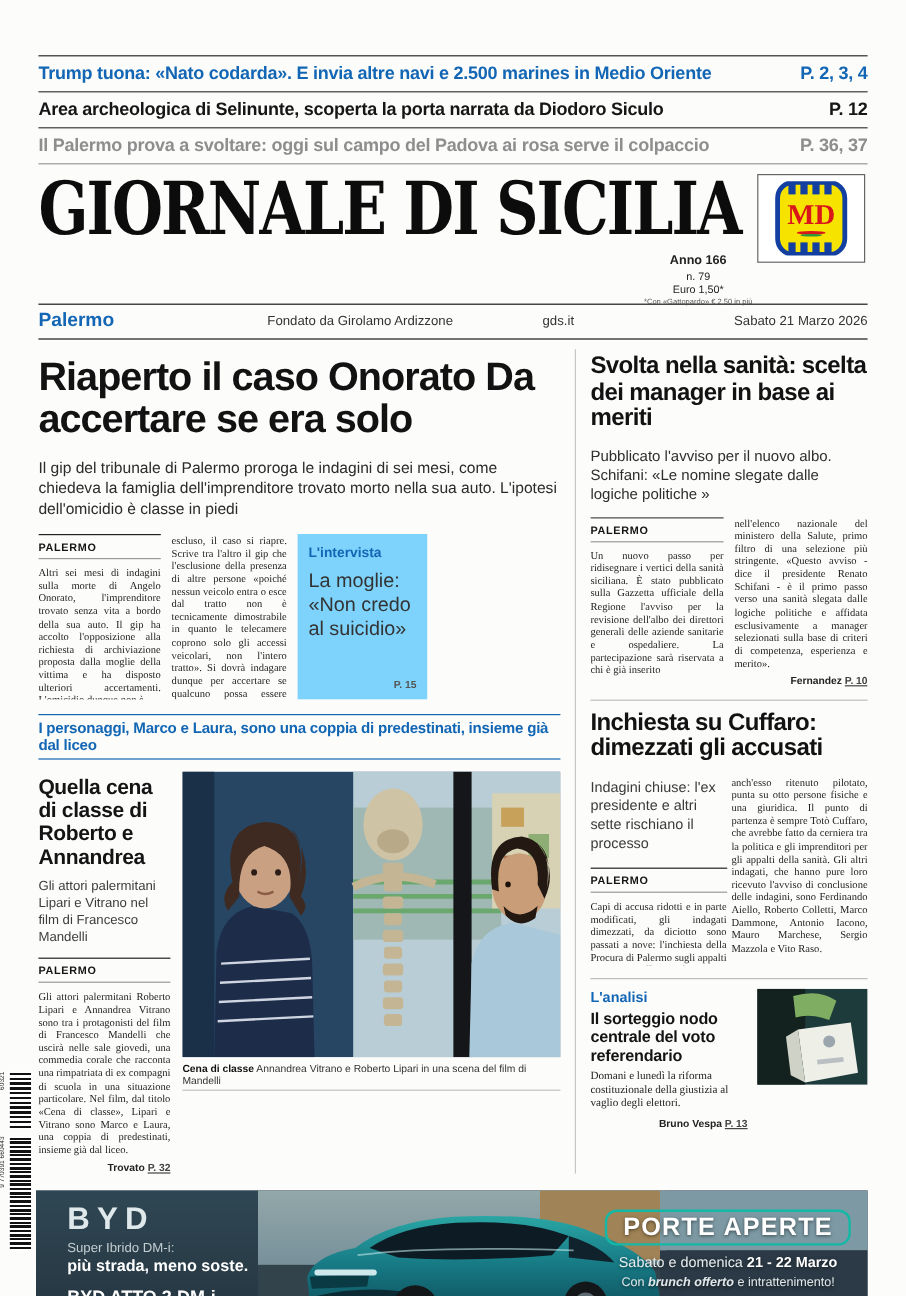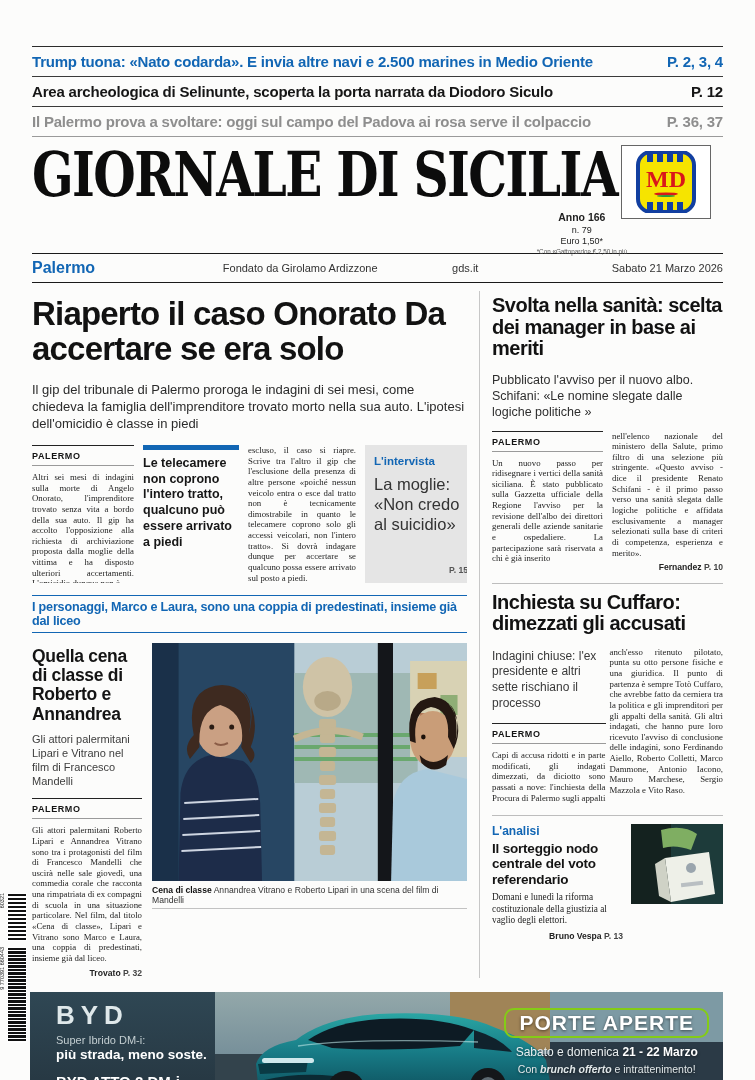--- a/index.html
+++ b/index.html
@@ -12,21 +12,21 @@
   .teaser-row{display:flex;justify-content:space-between;align-items:center;height:29px;
               border-bottom:1px solid #3a3a3a;font-weight:bold;font-size:15px;letter-spacing:-.2px;cursor:pointer;}
   .teaser-row:last-child{border-bottom:1px solid #9a9a9a;}
   .t-blue{color:#1266b4}.t-black{color:#161616}.t-gray{color:#8e8e8e}
 
   
   .masthead{position:relative;height:116px;}
   .mast-title{position:absolute;left:0;top:2px;font-family:"DejaVu Serif","Liberation Serif",serif;
               font-weight:bold;font-size:61px;letter-spacing:-2px;white-space:nowrap;color:#0c0c0c;
               transform:scaleX(.8);transform-origin:left center;}
-  .md-box{position:absolute;right:12px;top:8px;width:88px;height:72px;border:1px solid #666;
+  .md-box{position:absolute;right:2px;top:8px;width:88px;height:72px;border:1px solid #666;
           background:#fff;display:flex;align-items:center;justify-content:center;}
   .anno{position:absolute;right:96px;top:74px;text-align:center;font-size:9px;line-height:1.3;color:#222;}
   .anno .a1{font-weight:bold;font-size:10.5px;}
   .anno .a4{font-size:6.3px;color:#555;}
 
   
   .dateline{display:grid;grid-template-columns:170px 1fr 1fr 170px;align-items:center;height:28px;
             border-top:1.5px solid #1a1a1a;border-bottom:1px solid #1a1a1a;font-size:11px;color:#333;}
   .edition{color:#1266b4;font-weight:bold;font-size:16px;}
   .founder{text-align:right;}
@@ -42,23 +42,23 @@
   .lead-sf{font-size:13px;line-height:1.3;color:#2b2b2b;margin:16px 0 12px;}
 
   .kicker{font-weight:bold;font-size:9px;letter-spacing:.6px;border-top:1.5px solid #222;
           border-bottom:1px solid #9a9a9a;padding:5px 0 4px;margin-bottom:6px;}
   .bodytext{font-family:"Liberation Serif","DejaVu Serif",serif;font-size:8.8px;line-height:1.21;
             text-align:justify;color:#1d1d1d;}
   .lead-cols{display:grid;grid-template-columns:102px 96px 108px 112px;column-gap:9px;height:138px;overflow:hidden;}
   .pullquote{border-top:5px solid #1266b4;padding-top:6px;font-weight:bold;font-size:12.5px;line-height:1.26;color:#161616;}
   .byline{text-align:right;font-size:8.6px;margin-top:4px;color:#222;}
   .byline b{font-weight:bold;}
-  .byline .bp{color:#444;font-weight:bold;}
-
-  .graybox{background:#e5e5e5;padding:10px 9px;height:118px;position:relative;}
+  .byline .bp{color:#444;font-weight:bold;text-decoration:underline;}
+
+  .graybox{background:#7dd3fc;padding:10px 9px;height:118px;position:relative;}
   .box-label{color:#1266b4;font-weight:bold;font-size:11.5px;margin-bottom:7px;}
   .box-quote{font-size:16.5px;line-height:1.22;color:#333;}
   .box-page{position:absolute;right:9px;bottom:8px;font-size:8.6px;color:#555;font-weight:bold;}
 
   .bluestrip{margin:12px 0 10px;border-top:1px solid #1266b4;border-bottom:1px solid #1266b4;
              padding:4px 0;color:#1266b4;font-weight:bold;font-size:12.6px;letter-spacing:-.2px;}
 
   .film{display:grid;grid-template-columns:110px 1fr;column-gap:10px;}
   .film-hl{font-size:17.5px;line-height:1.1;font-weight:bold;letter-spacing:-.3px;margin:4px 0 8px;}
   .film-sf{font-size:11px;line-height:1.28;color:#3d3d3d;margin-bottom:10px;}
@@ -87,21 +87,21 @@
   .ad-sky2{position:absolute;left:520px;top:0;width:173px;height:50px;background:#7d9aa4;}
   .ad-dark-r{position:absolute;left:520px;top:50px;width:173px;height:74px;background:#2b3a46;}
   .ad-left-panel{position:absolute;left:0;top:0;width:185px;height:124px;background:linear-gradient(180deg,#2f4754,#24333d);}
   .ad-left{position:absolute;left:26px;top:8px;z-index:3;}
   .byd-logo{font-size:26px;font-weight:bold;letter-spacing:6px;color:#dfe8ea;}
   .ad-t1{font-size:11px;color:#c3ced1;margin-top:3px;}
   .ad-t2{font-size:13.5px;font-weight:bold;margin-top:1px;}
   .ad-model{font-size:15px;font-weight:bold;margin-top:11px;}
   .ad-car{position:absolute;left:208px;top:10px;z-index:2;}
   .ad-right{position:absolute;right:14px;top:16px;z-index:3;text-align:center;text-shadow:0 1px 3px rgba(0,0,0,.55);}
-  .porte{display:inline-block;border:2px solid #84cc16;border-radius:10px;padding:1px 13px;
+  .porte{display:inline-block;border:2px solid #14b8a6;border-radius:10px;padding:1px 13px;
          font-size:21px;font-weight:bold;letter-spacing:1px;}
   .ad-r2{font-size:12px;margin-top:7px;color:#e9eef0;}
   .ad-r2 b{font-weight:bold;color:#fff;}
   .ad-r3{font-size:10.5px;margin-top:4px;color:#e2e8ea;}
   .ad-r3 b{font-style:italic;font-weight:bold;}
 
   
   .barcode{position:absolute;left:7px;top:893px;width:20px;z-index:5;}
   .bc1{height:46px;background:repeating-linear-gradient(180deg,#111 0 2px,#fff 2px 4px);border:1px solid #fff;}
   .bc2{margin-top:6px;height:94px;background:repeating-linear-gradient(180deg,#111 0 1.6px,#fff 1.6px 3.1px,#111 3.1px 5.6px,#fff 5.6px 7px);border:1px solid #fff;}
@@ -176,23 +176,20 @@
 
       <div class="left-col">
 
         <h1 class="lead-hl">Riaperto il caso Onorato Da accertare se era solo</h1>
         <div class="lead-sf">Il gip del tribunale di Palermo proroga le indagini di sei mesi, come chiedeva la famiglia dell'imprenditore trovato morto nella sua auto. L'ipotesi dell'omicidio è classe in piedi</div>
 
         <div class="lead-cols">
           <div>
             <div class="kicker">PALERMO</div>
             <div class="bodytext">Altri sei mesi di indagini sulla morte di Angelo Onorato, l'imprenditore trovato senza vita a bordo della sua auto. Il gip ha accolto l'opposizione alla richiesta di archiviazione proposta dalla moglie della vittima e ha disposto ulteriori accertamenti. L'omicidio dunque non è</div>
-          </div>
-          <div>
-            <div class="pullquote">Le telecamere non coprono l'intero tratto, qualcuno può essere arrivato a piedi</div>
           </div>
           <div>
             <div class="bodytext">escluso, il caso si riapre. Scrive tra l'altro il gip che l'esclusione della presenza di altre persone «poiché nessun veicolo entra o esce dal tratto non è tecnicamente dimostrabile in quanto le telecamere coprono solo gli accessi veicolari, non l'intero tratto». Si dovrà indagare dunque per accertare se qualcuno possa essere arrivato sul posto a piedi.</div>
 
           </div>
           <div class="graybox">
             <div class="box-label">L'intervista</div>
             <div class="box-quote">La moglie: «Non credo al suicidio»</div>
             <div class="box-page">P. 15</div>
           </div>

